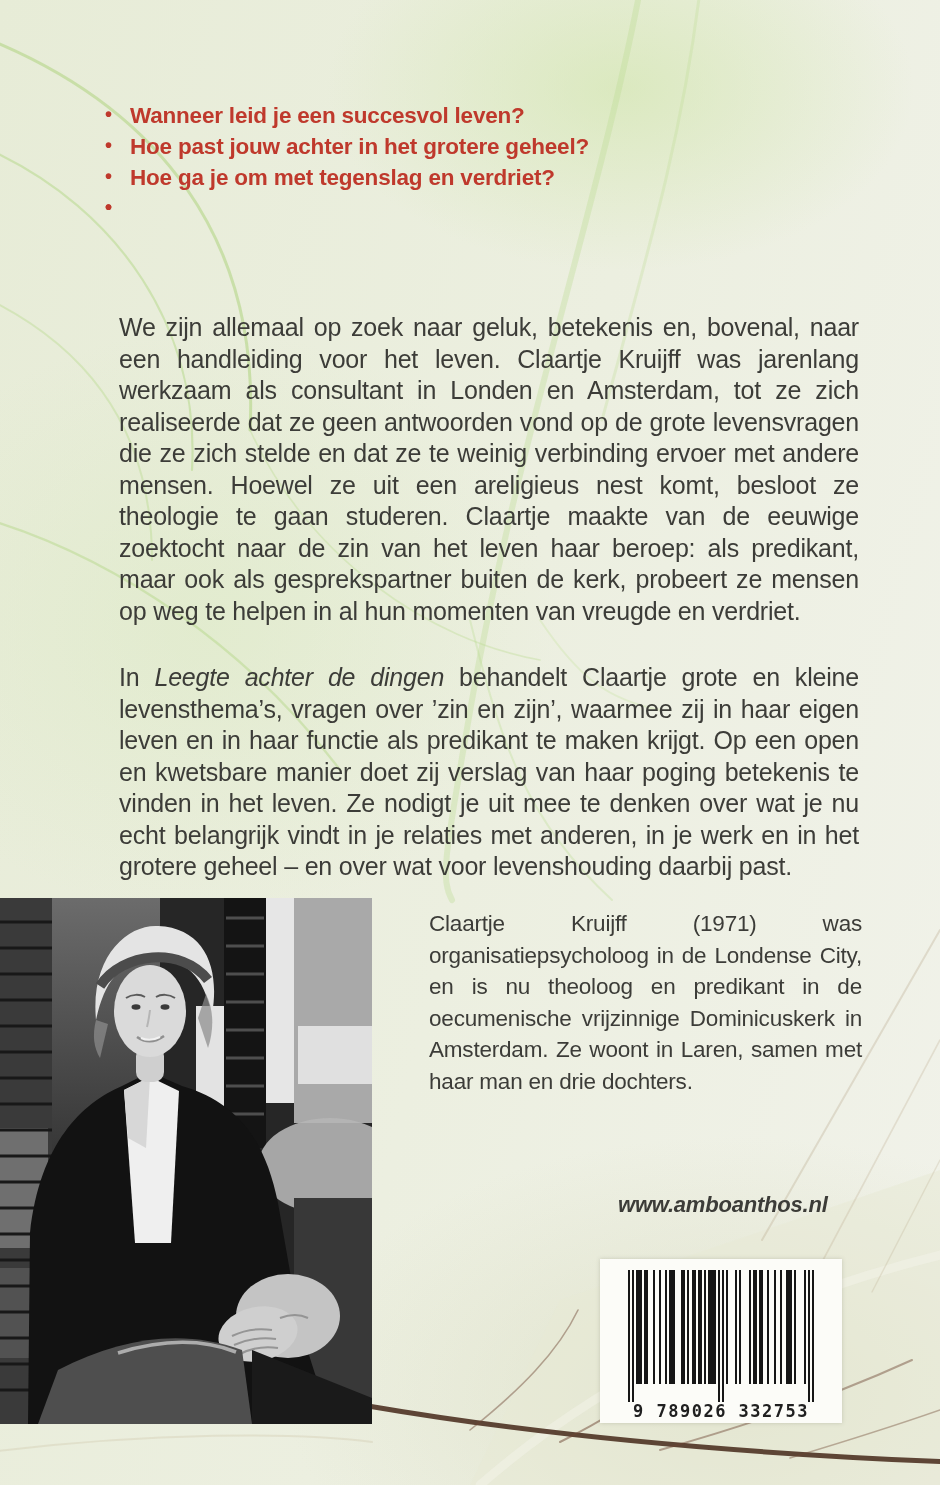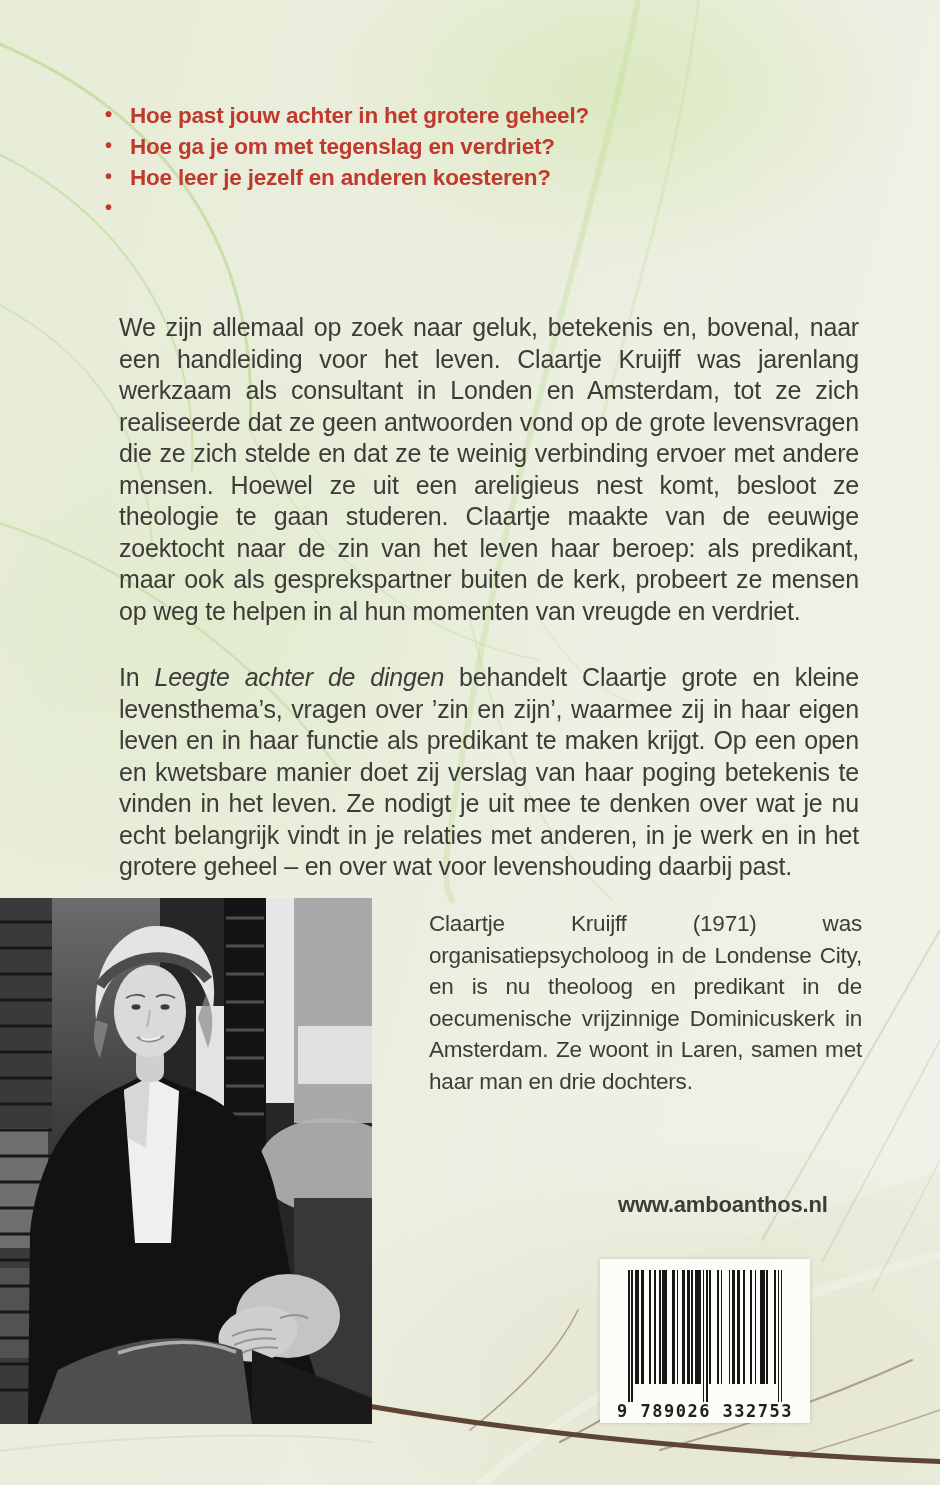--- a/index.html
+++ b/index.html
@@ -43,21 +43,21 @@
     font-size:22.5px;line-height:31.5px;letter-spacing:-0.2px;
     text-align:justify;
   }
   
   .links{
     position:absolute;left:618px;top:1190px;z-index:2;
     font-size:22px;line-height:30px;font-weight:600;letter-spacing:-0.2px;
   }
   
   .barcode{
-    position:absolute;left:600px;top:1259px;width:210px;height:164px;z-index:3;
+    position:absolute;left:600px;top:1259px;width:242px;height:164px;z-index:3;
     background:#fcfcf8;box-shadow:0 0 4px rgba(90,90,70,.25);
     box-sizing:border-box;padding:11px 28px 0 28px;
   }
   .bars{position:relative;display:flex;height:132px;align-items:flex-start;}
   .mod{flex:1;height:114px;}
   .mod.on{background:#161616;}
   .mod.on.guard{height:132px;}
   .isbn{
     position:absolute;left:0;right:0;bottom:2px;text-align:center;
     font-family:"DejaVu Sans Mono", monospace;font-weight:bold;
@@ -94,32 +94,32 @@
       <path d="M 940 930 L 762 1240" stroke="#b9a98c" stroke-width="2" opacity="0.32"></path>
       <path d="M 940 1040 L 822 1262" stroke="#b9a98c" stroke-width="1.6" opacity="0.28"></path>
       <path d="M 940 1160 L 872 1292" stroke="#b9a98c" stroke-width="1.4" opacity="0.26"></path>
       <path d="M -10 1452 C 150 1432 300 1432 372 1442" stroke="#cbbfa2" stroke-width="2" opacity="0.3"></path>
     </g>
   </svg>
 
   <ul class="questions" id="qs-list" style="color: rgb(191, 57, 44);">
     <li>
       <span class="blt">•</span>
+      <span>Wanneer leid je een succesvol leven?</span>
     </li>
     <li>
       <span class="blt">•</span>
       <span>Hoe past jouw achter in het grotere geheel?</span>
     </li>
     <li>
       <span class="blt">•</span>
       <span>Hoe ga je om met tegenslag en verdriet?</span>
     </li>
     <li>
       <span class="blt">•</span>
-      <span>Hoe leer je jezelf en anderen koesteren?</span>
     </li>
     <li>
       <span class="blt">•</span>
     </li>
   </ul>
 
   <p class="para p1" style="color: rgb(60, 60, 56);">We zijn allemaal op zoek naar geluk, betekenis en, bovenal, naar een handleiding voor het leven. Claartje Kruijff was jarenlang werkzaam als consultant in Londen en Amsterdam, tot ze zich realiseerde dat ze geen antwoorden vond op de grote levensvragen die ze zich stelde en dat ze te weinig verbinding ervoer met andere mensen. Hoewel ze uit een areligieus nest komt, besloot ze theologie te gaan studeren. Claartje maakte van de eeuwige zoektocht naar de zin van het leven haar beroep: als predikant, maar ook als gesprekspartner buiten de kerk, probeert ze mensen op weg te helpen in al hun momenten van vreugde en verdriet.</p>
 
   <p class="para p2" style="color: rgb(60, 60, 56);"><span>In </span><em>Leegte achter de dingen</em><span> behandelt Claartje grote en kleine levensthema’s, vragen over ’zin en zijn’, waarmee zij in haar eigen leven en in haar functie als predikant te maken krijgt. Op een open en kwetsbare manier doet zij verslag van haar poging betekenis te vinden in het leven. Ze nodigt je uit mee te denken over wat je nu echt belangrijk vindt in je relaties met anderen, in je werk en in het grotere geheel – en over wat voor levenshouding daarbij past.</span></p>
 
@@ -220,21 +220,21 @@
 
         <path d="M 58 472 C 120 440 182 430 242 452 L 252 526 L 38 526 Z" fill="#4e4e4e"></path>
         <path d="M 118 455 C 160 442 200 440 236 454" stroke="#bdbdbd" stroke-width="3.5" fill="none" opacity="0.85"></path>
         <path d="M 252 452 L 372 500 L 372 526 L 252 526 Z" fill="#1a1a1a"></path>
       </g>
     </svg>
   </div>
 
   <p class="bio" style="color: rgb(60, 60, 56);">Claartje Kruijff (1971) was organisatiepsycholoog in de Londense City, en is nu theoloog en predikant in de oecumenische vrijzinnige Dominicuskerk in Amsterdam. Ze woont in Laren, samen met haar man en drie dochters.</p>
 
-  <div class="links" style="color: rgb(60, 60, 56);">
+  <div class="links" style="color: rgb(60, 60, 56); font-style: italic;">
     <div>www.amboanthos.nl</div>
   </div>
 
   <div class="barcode">
     <div class="bars" id="bars">
         <span class="mod on guard"></span>
         <span class="mod guard"></span>
         <span class="mod on guard"></span>
         <span class="mod"></span>
         <span class="mod on"></span>

